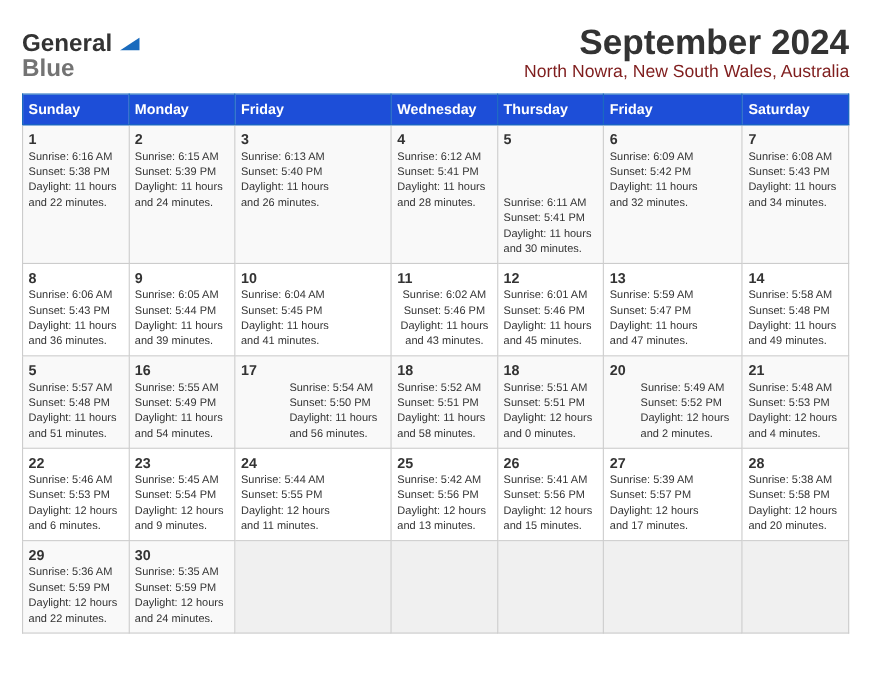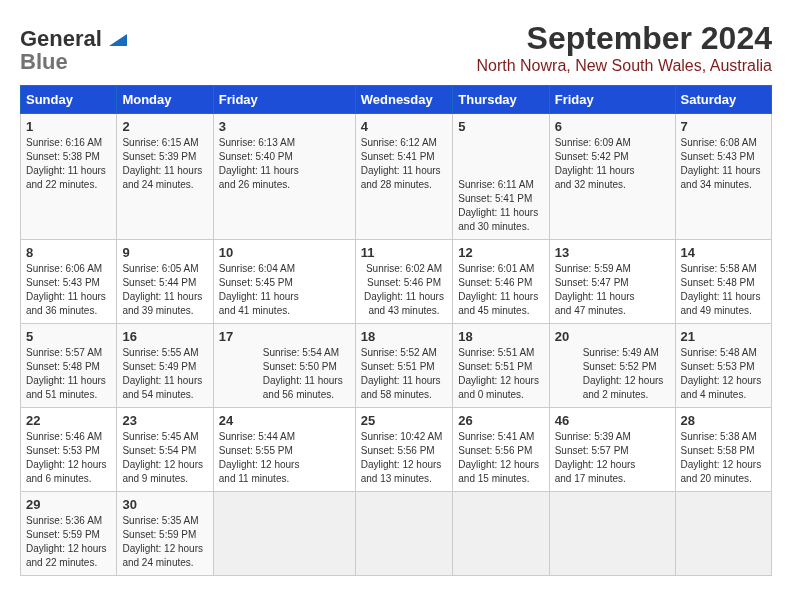--- a/index.html
+++ b/index.html
@@ -289,34 +289,34 @@
         </td>
         <td>
           <span class="day-num">24</span>
           <div class="day-info" style="white-space: pre-line;">Sunrise: 5:44 AM
 Sunset: 5:55 PM
 Daylight: 12 hours
 and 11 minutes.</div>
         </td>
         <td>
           <span class="day-num">25</span>
-          <div class="day-info" style="white-space: pre-line;">Sunrise: 10:42 AM
+          <div class="day-info" style="white-space: pre-line;">Sunrise: 5:42 AM
 Sunset: 5:56 PM
 Daylight: 12 hours
 and 13 minutes.</div>
         </td>
         <td>
           <span class="day-num">26</span>
           <div class="day-info" style="white-space: pre-line;">Sunrise: 5:41 AM
 Sunset: 5:56 PM
 Daylight: 12 hours
 and 15 minutes.</div>
         </td>
         <td>
-          <span class="day-num">46</span>
+          <span class="day-num">27</span>
           <div class="day-info" style="white-space: pre-line;">Sunrise: 5:39 AM
 Sunset: 5:57 PM
 Daylight: 12 hours
 and 17 minutes.</div>
         </td>
         <td>
           <span class="day-num">28</span>
           <div class="day-info" style="white-space: pre-line;">Sunrise: 5:38 AM
 Sunset: 5:58 PM
 Daylight: 12 hours

